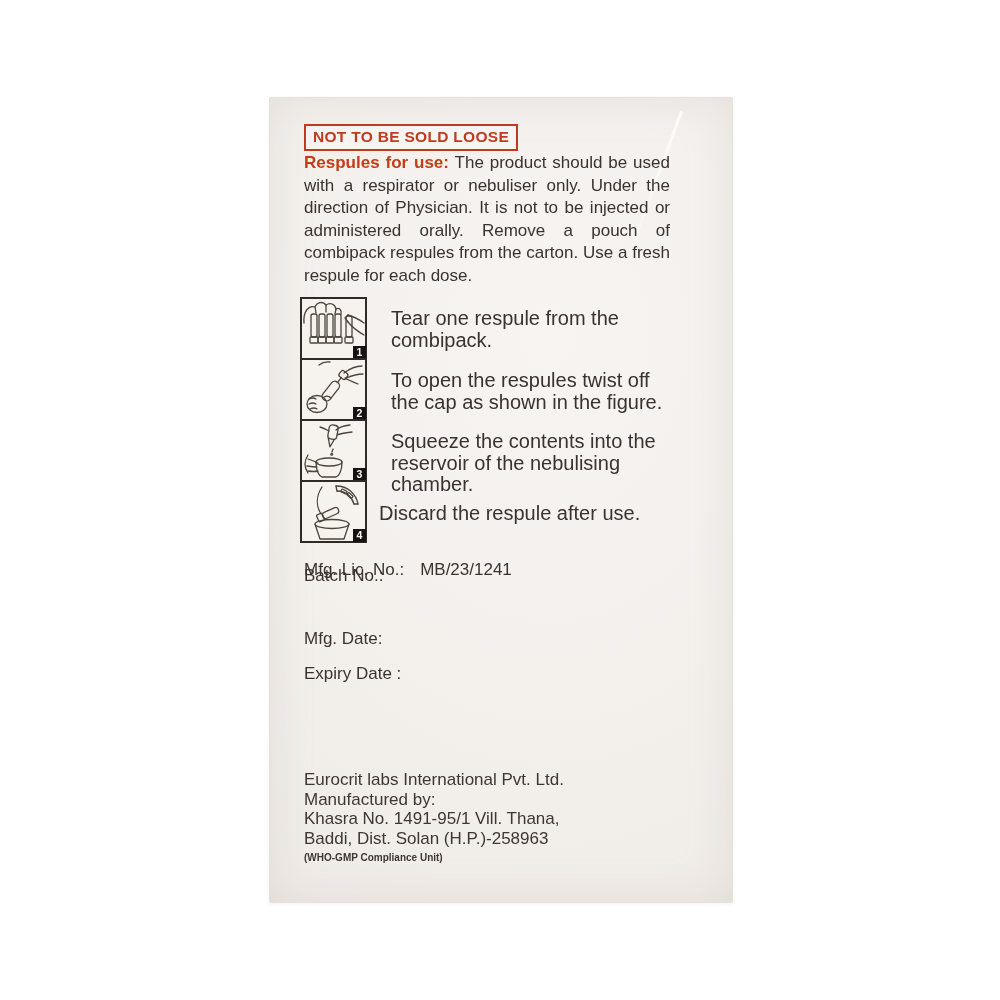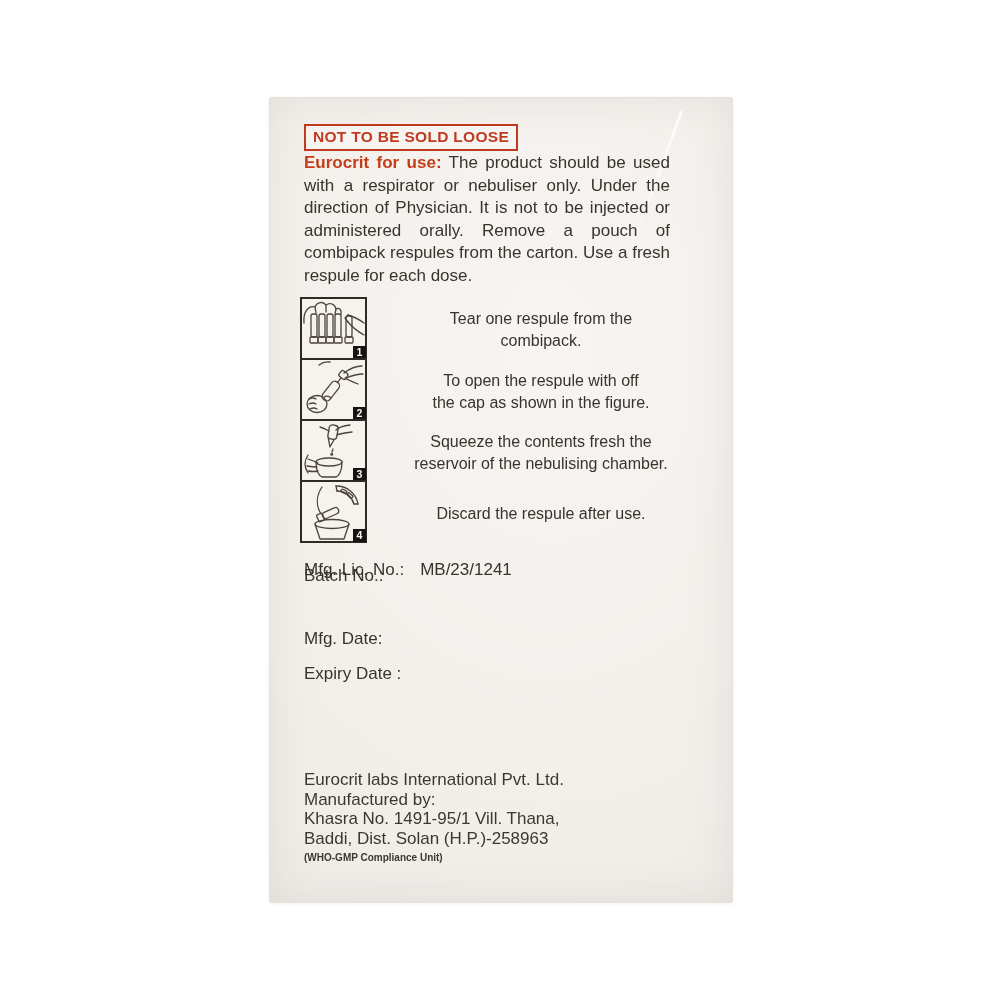--- a/index.html
+++ b/index.html
@@ -104,30 +104,29 @@
     background: #171310;
     color: #faf7f3;
     font-size: 10.5px;
     font-weight: bold;
     line-height: 13px;
     text-align: center;
   }
   .step-caption {
     margin-left: 24px;
     width: 300px;
-    font-size: 16px;
+    font-size: 20px;
     line-height: 21.5px;
     white-space: pre-line;
     color: #39332e;
-    text-align: center;
   }
   .cap-1 { padding-top: 11px; }
   .cap-2 { padding-top: 12px; }
   .cap-3 { padding-top: 12px; }
-  .cap-4 { padding-top: 23px; }
+  .cap-4 { padding-top: 23px; margin-left: 12px; }
   
   .field-line {
     position: absolute;
     left: 34px;
     font-size: 17px;
     color: #39332e;
     white-space: nowrap;
   }
   .field-line .value { margin-left: 16px; }
   .f-0 { top: 462px; }
@@ -158,21 +157,21 @@
 </style>
 </head>
 <body>
 
 <div class="stage">
   <div class="panel">
     <div class="crease"></div>
 
     <div class="warning-box">NOT TO BE SOLD LOOSE</div>
 
-    <p class="directions"><span class="lead">Eurocrit for use:</span><span> The product should be used with a respirator or nebuliser only. Under the direction of Physician. It is not to be injected or administered orally. Remove a pouch of combipack respules from the carton. Use a fresh respule for each dose.</span></p>
+    <p class="directions"><span class="lead">Respules for use:</span><span> The product should be used with a respirator or nebuliser only. Under the direction of Physician. It is not to be injected or administered orally. Remove a pouch of combipack respules from the carton. Use a fresh respule for each dose.</span></p>
 
     <div class="steps">
 
       <div class="step-row">
         <div class="figure-box">
           <svg viewBox="0 0 63 59">
             <g class="art">
               <rect x="9" y="15" width="6" height="23" rx="2"></rect>
               <rect x="17" y="15" width="6" height="23" rx="2"></rect>
               <rect x="25" y="15" width="6" height="23" rx="2"></rect>
@@ -209,21 +208,21 @@
               <ellipse cx="15" cy="44" rx="10" ry="8.5"></ellipse>
               <path d="M7,39 Q11,37 14,39 M7,44 Q11,42 14,44 M8,49 Q12,47 15,49"></path>
               <path d="M22,37 Q26,35 29,38"></path>
               <path d="M60,6 C52,6 46,10 42,13"></path>
               <path d="M61,14 C54,14 49,16 44,18"></path>
               <path d="M56,24 C51,22 46,20 43,18"></path>
             </g>
           </svg>
           <div class="step-badge">2</div>
         </div>
-        <div class="step-caption cap-2">To open the respule with off
+        <div class="step-caption cap-2">To open the respules twist off
 the cap as shown in the figure.</div>
       </div>
 
       <div class="step-row">
         <div class="figure-box">
           <svg viewBox="0 0 63 59">
             <g class="art">
               <g transform="rotate(10 30 14)">
                 <rect x="26" y="4" width="9" height="14" rx="3"></rect>
                 <path d="M27,18 L30,26 L33,18"></path>
@@ -234,21 +233,21 @@
               <path d="M31,28 L30,31"></path>
               <circle cx="29.7" cy="33.3" r="0.9"></circle>
               <ellipse cx="27" cy="41" rx="13" ry="4"></ellipse>
               <path d="M14,41 C14,50 17,55 20,56 M40,41 C40,50 37,55 34,56 M20,56 L34,56"></path>
               <path d="M6,34 C2,40 2,46 6,52"></path>
               <path d="M6,38 Q12,40 16,42 M5,45 Q11,46 15,46 M6,50 Q12,51 16,50"></path>
             </g>
           </svg>
           <div class="step-badge">3</div>
         </div>
-        <div class="step-caption cap-3">Squeeze the contents fresh the
+        <div class="step-caption cap-3">Squeeze the contents into the
 reservoir of the nebulising chamber.</div>
       </div>
 
       <div class="step-row">
         <div class="figure-box">
           <svg viewBox="0 0 63 59">
             <g class="art">
               <path d="M20,5 C14,14 14,24 19,32"></path>
               <path d="M34,4 C46,4 54,12 56,22"></path>
               <path d="M35,9 C44,9 50,15 52,22"></path>

